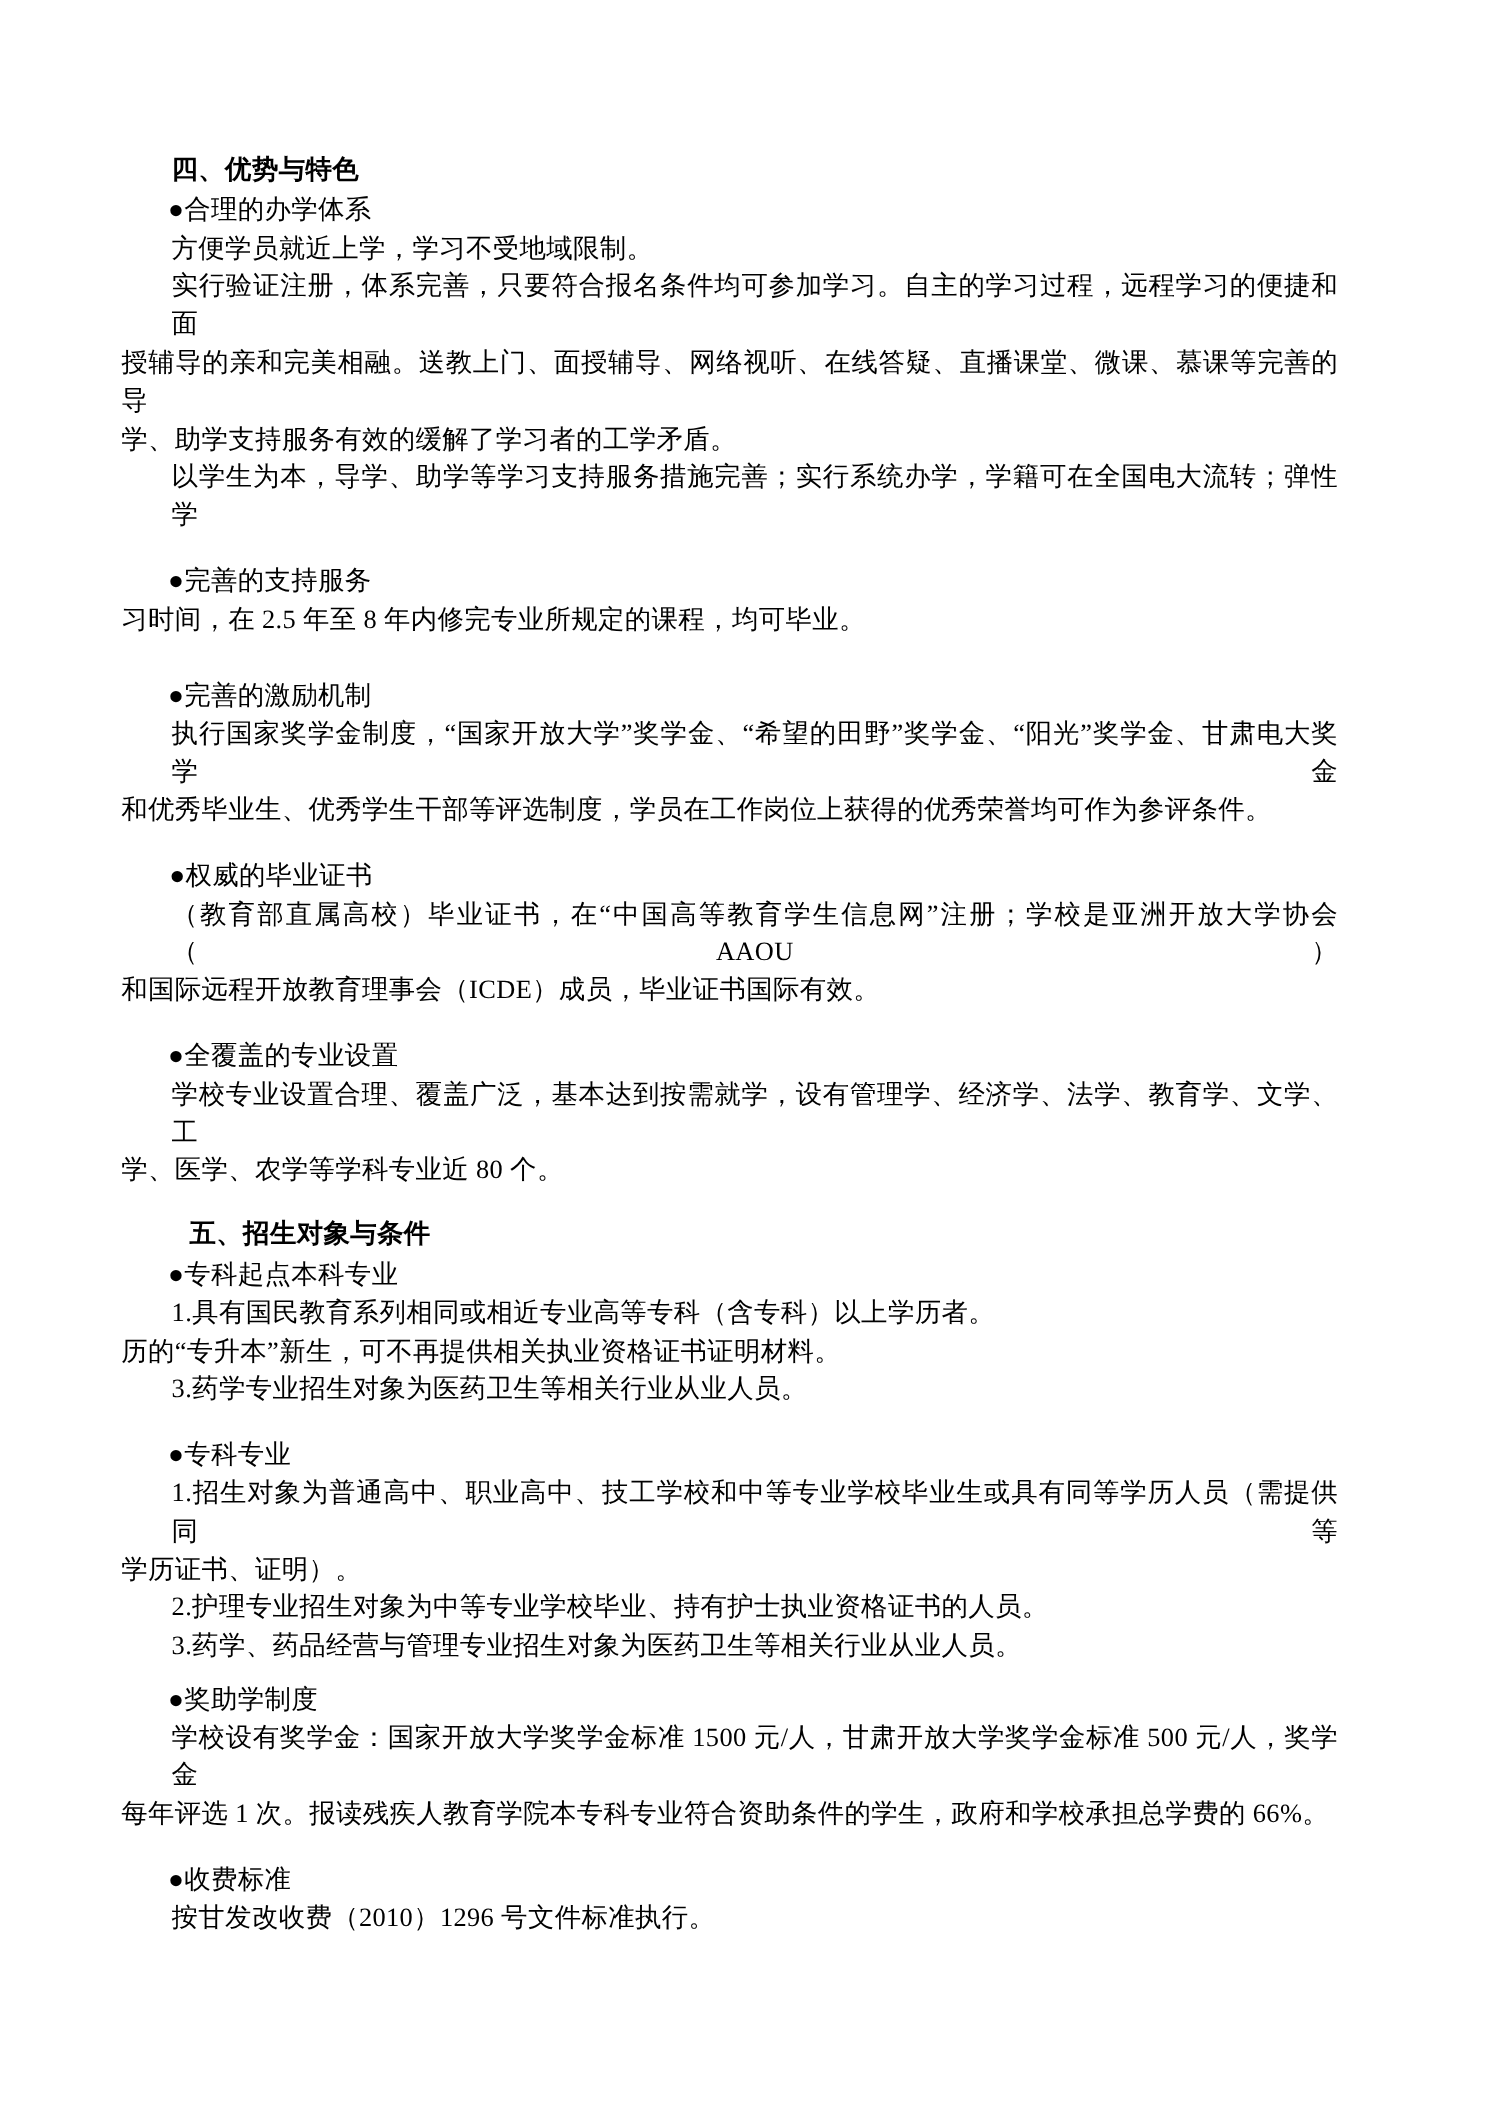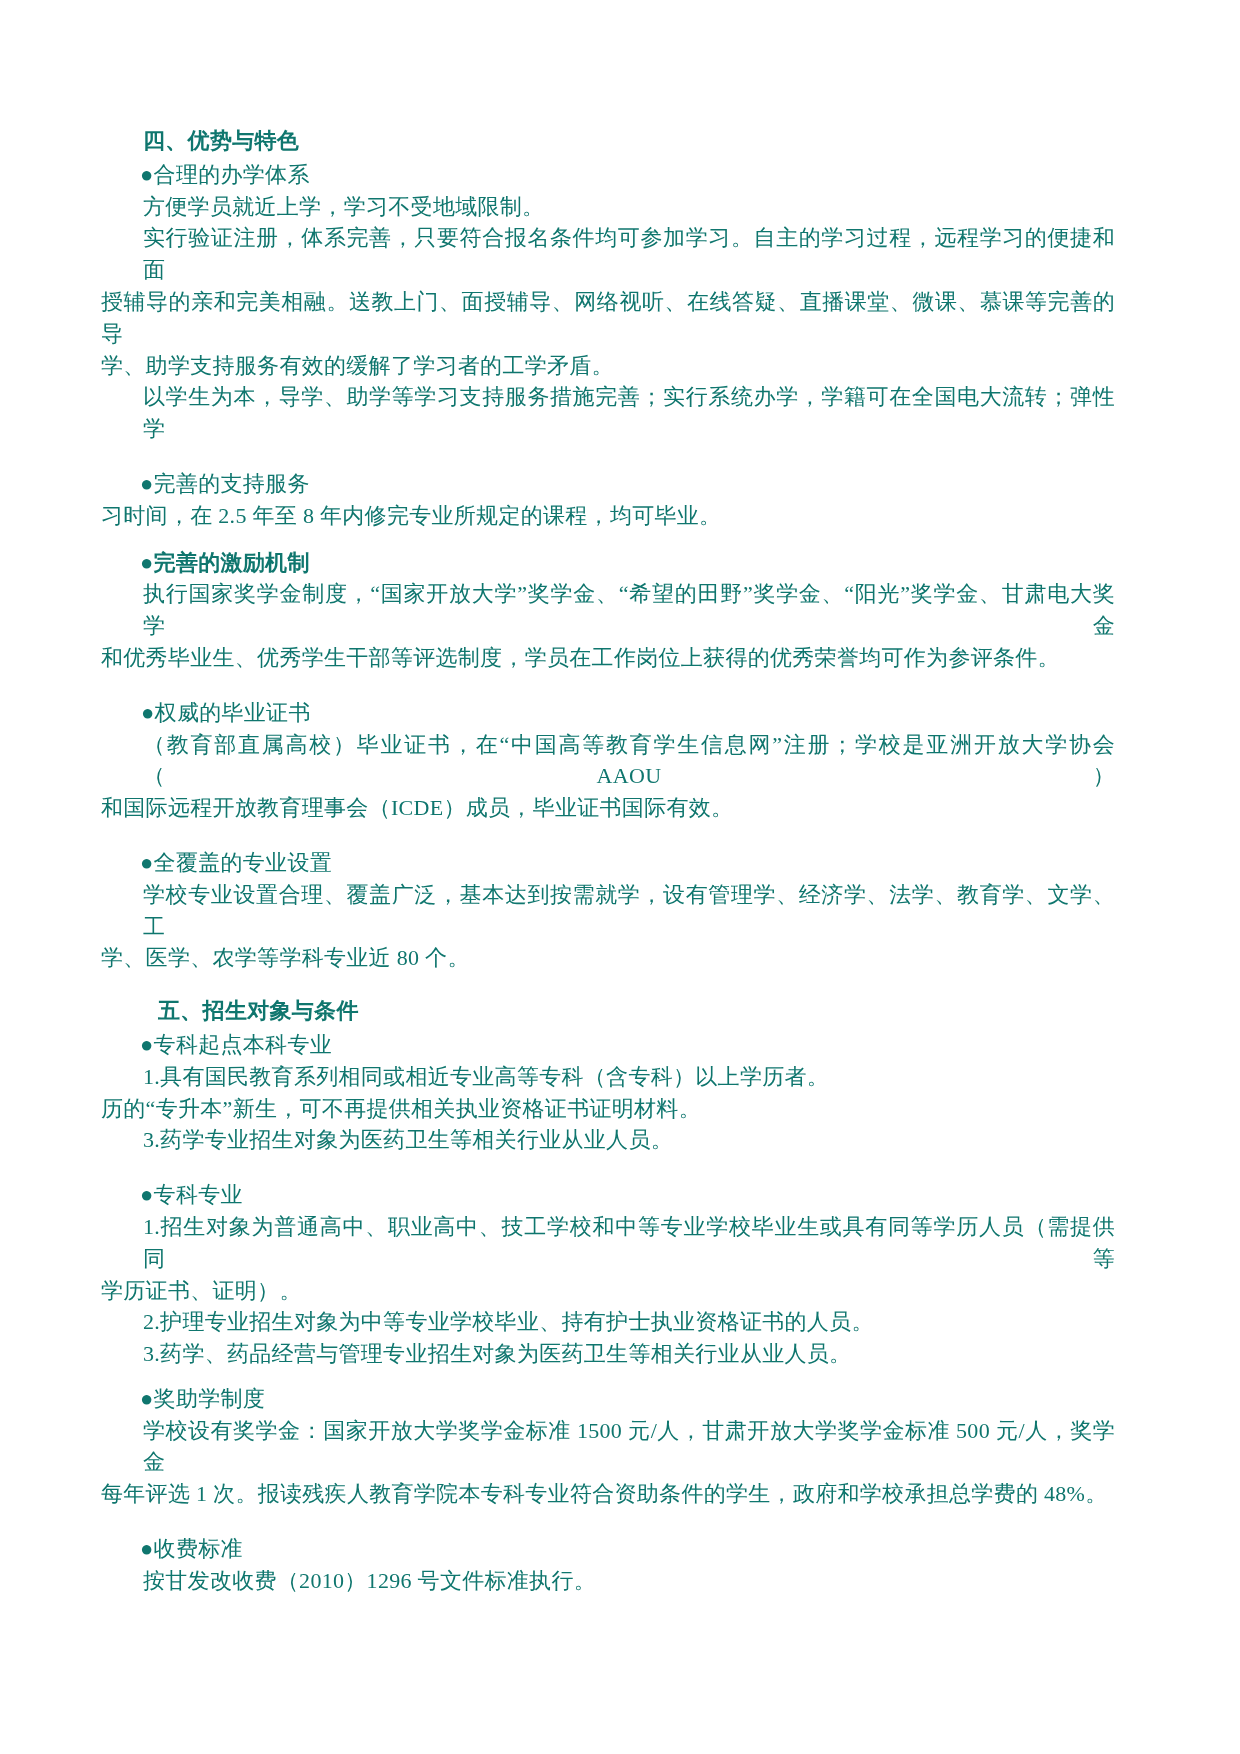--- a/index.html
+++ b/index.html
@@ -7,21 +7,21 @@
     padding: 0;
     background: #ffffff;
   }
   .page {
     position: relative;
     width: 1240px;
     height: 1754px;
     background: #ffffff;
     overflow: hidden;
     font-family: "Liberation Serif", "DejaVu Serif", serif;
-    color: #0f766e;
+    color: #000000;
   }
   .content {
     position: absolute;
     left: 101px;
     top: 125px;
     width: 1014px;
   }
   .line {
     font-size: 22px;
     line-height: 31.8px;
@@ -59,38 +59,38 @@
   <div class="content" id="doc-content">
       <div class="line h1">四、优势与特色</div>
       <div class="line bullet" style="margin-top: 2px;">●合理的办学体系</div>
       <div class="line first">方便学员就近上学，学习不受地域限制。</div>
       <div class="line first justify">实行验证注册，体系完善，只要符合报名条件均可参加学习。自主的学习过程，远程学习的便捷和面</div>
       <div class="line rest justify">授辅导的亲和完美相融。送教上门、面授辅导、网络视听、在线答疑、直播课堂、微课、慕课等完善的导</div>
       <div class="line rest">学、助学支持服务有效的缓解了学习者的工学矛盾。</div>
       <div class="line first justify">以学生为本，导学、助学等学习支持服务措施完善；实行系统办学，学籍可在全国电大流转；弹性学</div>
       <div class="line bullet" style="margin-top: 23px;">●完善的支持服务</div>
       <div class="line rest">习时间，在 2.5 年至 8 年内修完专业所规定的课程，均可毕业。</div>
-      <div class="line bullet" style="margin-top: 15px; font-weight: bold;">●完善的激励机制</div>
+      <div class="line bullet" style="margin-top: 32px;">●完善的激励机制</div>
       <div class="line first justify">执行国家奖学金制度，“国家开放大学”奖学金、“希望的田野”奖学金、“阳光”奖学金、甘肃电大奖学金</div>
       <div class="line rest">和优秀毕业生、优秀学生干部等评选制度，学员在工作岗位上获得的优秀荣誉均可作为参评条件。</div>
       <div class="line bullet" style="margin-top: 23px; margin-left: 40px;">●权威的毕业证书</div>
       <div class="line first justify">（教育部直属高校）毕业证书，在“中国高等教育学生信息网”注册；学校是亚洲开放大学协会（AAOU）</div>
       <div class="line rest">和国际远程开放教育理事会（ICDE）成员，毕业证书国际有效。</div>
       <div class="line bullet" style="margin-top: 23px;">●全覆盖的专业设置</div>
       <div class="line first justify">学校专业设置合理、覆盖广泛，基本达到按需就学，设有管理学、经济学、法学、教育学、文学、工</div>
       <div class="line rest">学、医学、农学等学科专业近 80 个。</div>
       <div class="line h2" style="margin-top: 23px; font-family: Liberation Mono, monospace;">五、招生对象与条件</div>
       <div class="line bullet">●专科起点本科专业</div>
       <div class="line first">1.具有国民教育系列相同或相近专业高等专科（含专科）以上学历者。</div>
       <div class="line rest">历的“专升本”新生，可不再提供相关执业资格证书证明材料。</div>
       <div class="line first">3.药学专业招生对象为医药卫生等相关行业从业人员。</div>
       <div class="line bullet" style="margin-top: 23px;">●专科专业</div>
       <div class="line first justify">1.招生对象为普通高中、职业高中、技工学校和中等专业学校毕业生或具有同等学历人员（需提供同等</div>
       <div class="line rest">学历证书、证明）。</div>
       <div class="line first">2.护理专业招生对象为中等专业学校毕业、持有护士执业资格证书的人员。</div>
       <div class="line first">3.药学、药品经营与管理专业招生对象为医药卫生等相关行业从业人员。</div>
       <div class="line bullet" style="margin-top: 13px;">●奖助学制度</div>
       <div class="line first justify">学校设有奖学金：国家开放大学奖学金标准 1500 元/人，甘肃开放大学奖学金标准 500 元/人，奖学金</div>
-      <div class="line rest">每年评选 1 次。报读残疾人教育学院本专科专业符合资助条件的学生，政府和学校承担总学费的 48%。</div>
+      <div class="line rest">每年评选 1 次。报读残疾人教育学院本专科专业符合资助条件的学生，政府和学校承担总学费的 66%。</div>
       <div class="line bullet" style="margin-top: 23px;">●收费标准</div>
       <div class="line first">按甘发改收费（2010）1296 号文件标准执行。</div>
     </div>
 </div>
 
 </body></html>

